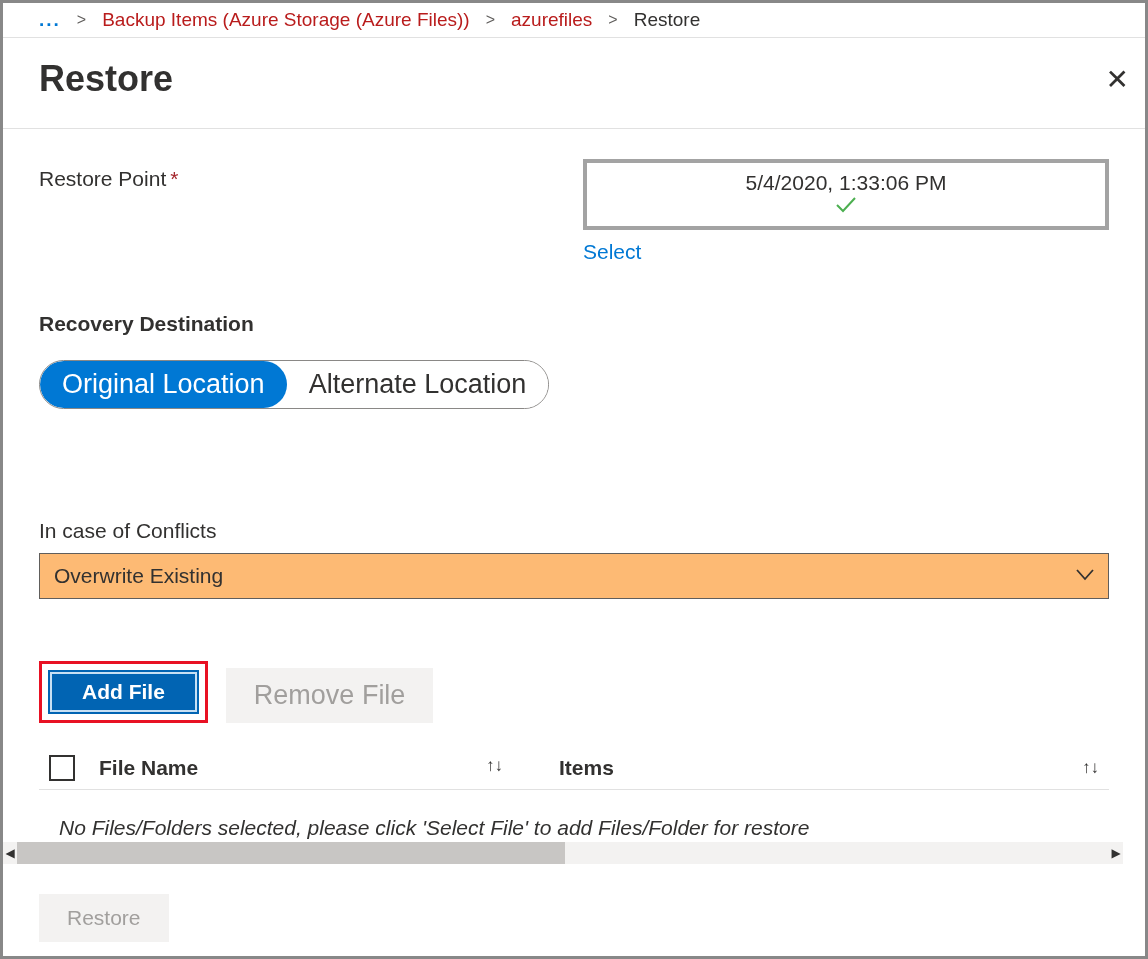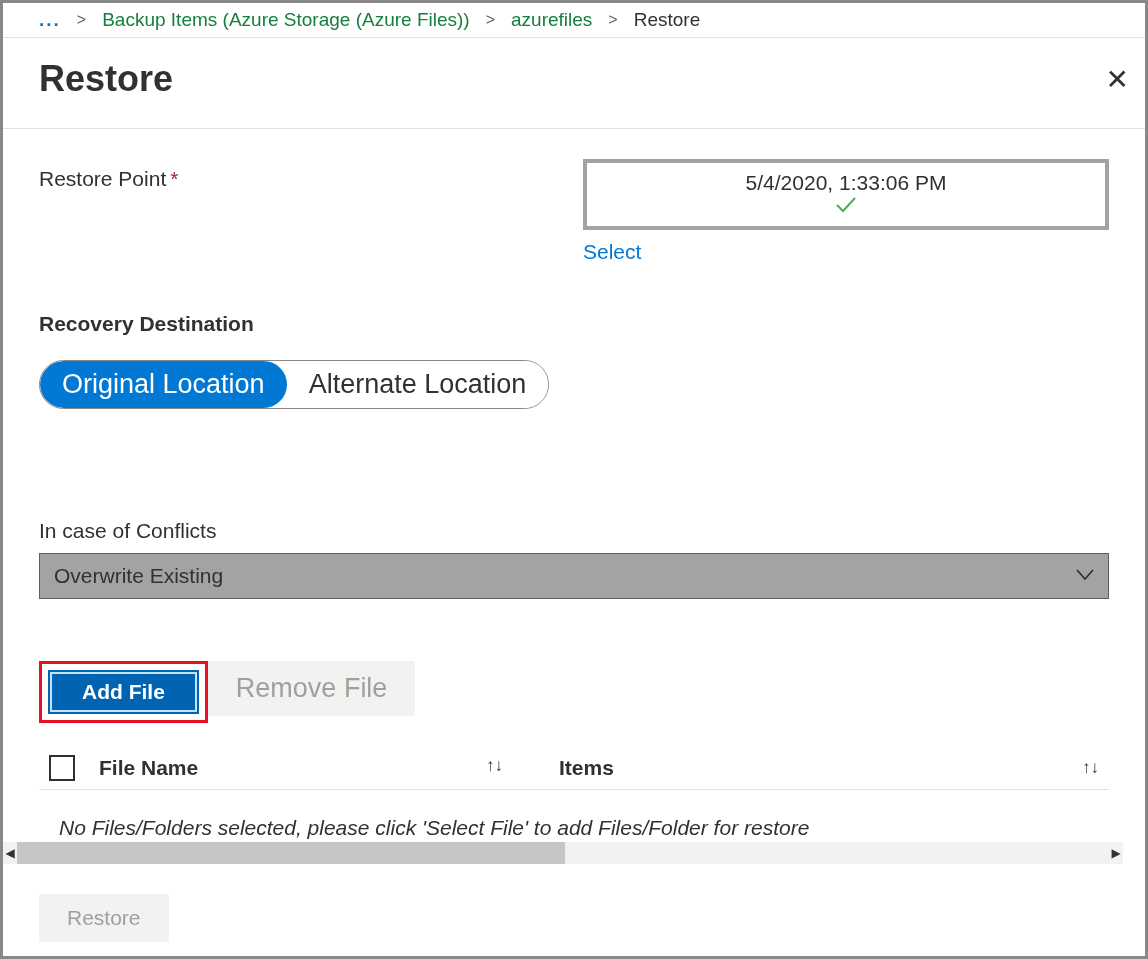--- a/index.html
+++ b/index.html
@@ -19,21 +19,21 @@
     .breadcrumb {
       display: flex;
       align-items: center;
       gap: 16px;
       padding: 6px 36px;
       font-size: 19px;
       border-bottom: 1px solid #e1e1e1;
     }
     .breadcrumb .ellipsis { color: #0078d4; font-weight: 700; letter-spacing: 2px; }
     .breadcrumb .sep { color: #605e5c; font-size: 16px; }
-    .breadcrumb a { color: #15803d; text-decoration: none; }
+    .breadcrumb a { color: #b91c1c; text-decoration: none; }
     .breadcrumb .current { color: #323130; }
     .header {
       display: flex;
       justify-content: space-between;
       align-items: center;
       padding: 20px 36px 28px 36px;
       border-bottom: 1px solid #e1e1e1;
     }
     .page-title {
       font-size: 36px;
@@ -113,29 +113,29 @@
       margin-bottom: 10px;
     }
     .dropdown {
       width: 100%;
       border: 1px solid #605e5c;
       padding: 10px 14px;
       font-size: 21px;
       display: flex;
       justify-content: space-between;
       align-items: center;
-      background: #a3a3a3;
+      background: #fdba74;
       cursor: pointer;
     }
     .chevron-down { font-size: 16px; }
     .file-actions {
       margin-top: 62px;
       display: flex;
-      gap: 0;
-      align-items: flex-start;
+      gap: 18px;
+      align-items: flex-end;
     }
     .highlight-box {
       border: 3px solid #e81123;
       padding: 8px;
       display: inline-block;
     }
     .btn-primary {
       background: #0164b3;
       color: #fff;
       border: 2px solid #c7e0f4;

